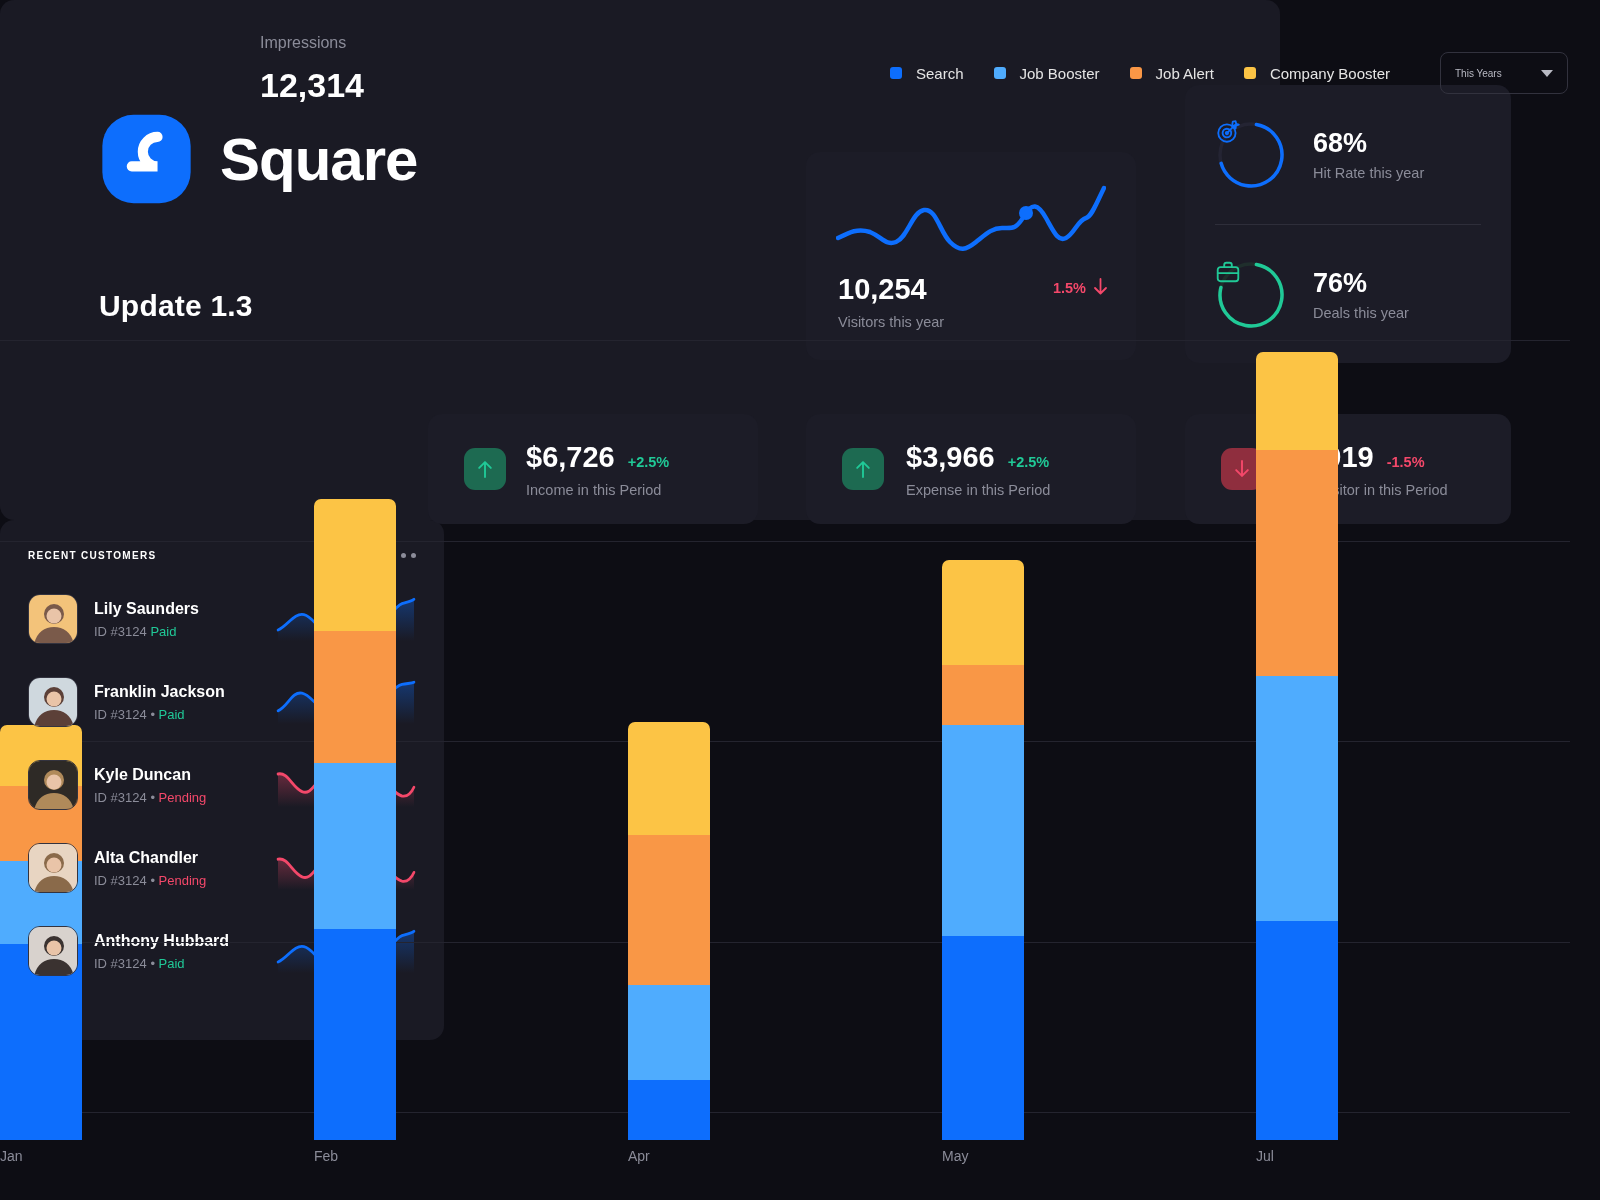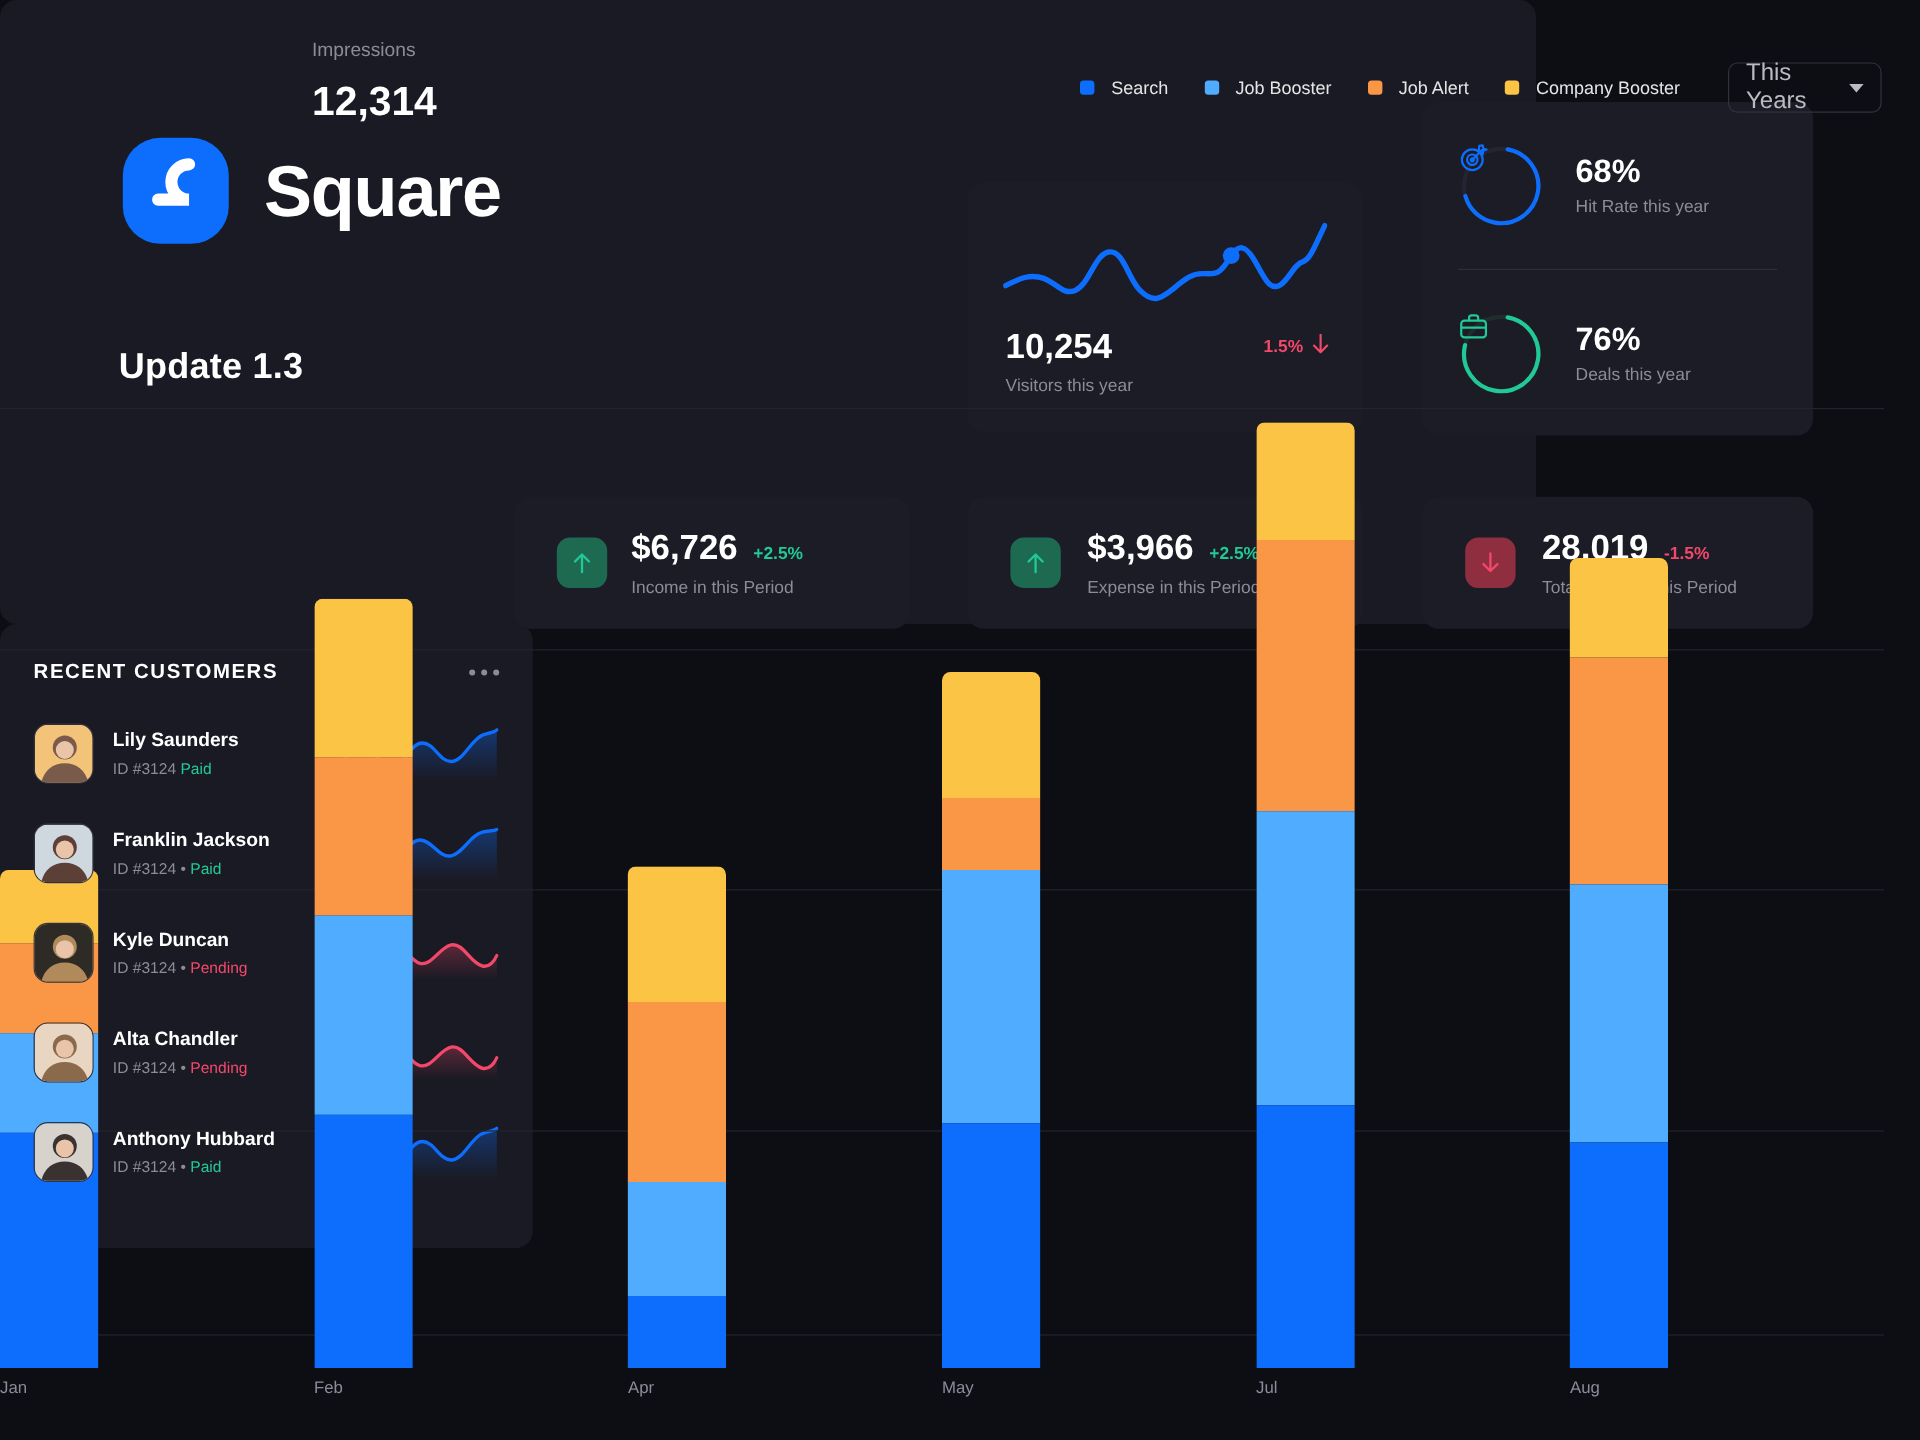--- a/index.html
+++ b/index.html
@@ -56,36 +56,36 @@
 
   
   #chart-panel { left:-260px; top:571px; width:1280px; height:520px; background:#1a1a24; border-radius:14px; }
   .chart-head { position:absolute; left:260px; top:34px; right:32px; }
   .chart-title { font-size:16px; color:#8b8c99; }
   .chart-total { font-size:34px; font-weight:700; color:#fff; margin-top:14px; }
   .chart-controls { position:absolute; right:32px; top:52px; display:flex; align-items:center; gap:40px; }
   .legend { display:flex; align-items:center; gap:30px; }
   .legend-item { display:flex; align-items:center; gap:14px; font-size:15px; color:#e5e5e5; }
   .legend-swatch { width:12px; height:12px; border-radius:3px; flex:0 0 12px; }
-  .select-box { width:128px; height:42px; border:1px solid #32323e; border-radius:8px; display:flex; align-items:center; justify-content:space-between; padding:0 14px; font-size:20px; color:#b9bac4; }
+  .select-box { width:128px; height:42px; border:1px solid #32323e; border-radius:8px; display:flex; align-items:center; justify-content:space-between; padding:0 14px; font-size:10px; color:#b9bac4;margin-left:10px; }
   .caret { width:0; height:0; border-left:6px solid transparent; border-right:6px solid transparent; border-top:7px solid #b9bac4; }
 
   .plot { position:absolute; left:0; right:30px; top:160px; bottom:38px; }
   .gridlines { position:absolute; inset:0; }
   .gridline { position:absolute; left:0; right:0; height:1px; background:#24242f; }
   .bars { position:absolute; left:0; right:0; bottom:22px; top:0; display:flex; align-items:flex-end; }
   .bar-slot { flex:1 1 0; display:flex; flex-direction:column; align-items:flex-start; justify-content:flex-end; height:100%; position:relative; }
   .bar { width:82px; display:flex; flex-direction:column; border-radius:7px 7px 0 0; overflow:hidden; }
   .seg { width:100%; }
   .x-label { position:absolute; bottom:-24px; font-size:14px; color:#8b8c99; }
 
   
   #customers-panel { left:1068px; top:571px; width:444px; height:520px; background:#1a1a24; border-radius:14px; padding:30px 28px; }
   .panel-head { display:flex; align-items:center; justify-content:space-between; margin-bottom:26px; }
-  .panel-title { font-size:17px; font-weight:700; color:#fff; letter-spacing:1.3px; }
+  .panel-title { font-size:10px; font-weight:700; color:#fff; letter-spacing:1.3px; }
   .dots { display:flex; gap:5px; }
   .dots i { width:5px; height:5px; border-radius:50%; background:#8b8c99; display:block; }
   .cust-row { display:flex; align-items:center; gap:16px; height:64px; margin-bottom:19px; }
   .avatar { width:50px; height:50px; border-radius:12px; flex:0 0 50px; overflow:hidden; position:relative; border:1px solid #33333f; }
   .cust-info { flex:1 1 auto; min-width:0; }
   .cust-name { font-size:16px; font-weight:700; color:#fff; }
   .cust-meta { font-size:13px; color:#8b8c99; margin-top:6px; }
   .cust-meta .sep { color:#8b8c99; }
   .st-paid { color:#20c997; }
   .st-pending { color:#f4486a; }
@@ -293,29 +293,20 @@
           </div>
           <div class="bar-slot">
             <div class="bar" style="height: 80.3846%;">
               <div class="seg" style="background: rgb(252, 196, 69); flex: 26 0 0px;"></div>
               <div class="seg" style="background: rgb(249, 151, 70); flex: 60 0 0px;"></div>
               <div class="seg" style="background: rgb(79, 172, 254); flex: 65 0 0px;"></div>
               <div class="seg" style="background: rgb(13, 110, 253); flex: 58 0 0px;"></div>
             </div>
             <span class="x-label">Jul</span>
           </div>
-          <div class="bar-slot">
-            <div class="bar" style="height: 68.8462%;">
-              <div class="seg" style="background: rgb(252, 196, 69); flex: 22 0 0px;"></div>
-              <div class="seg" style="background: rgb(249, 151, 70); flex: 50 0 0px;"></div>
-              <div class="seg" style="background: rgb(79, 172, 254); flex: 57 0 0px;"></div>
-              <div class="seg" style="background: rgb(13, 110, 253); flex: 50 0 0px;"></div>
-            </div>
-            <span class="x-label">Aug</span>
-          </div>
         </div>
     </div>
   </div>
 
   <div id="customers-panel">
     <div class="panel-head">
       <span class="panel-title">RECENT CUSTOMERS</span>
       <span class="dots">
           <i></i>
           <i></i>

